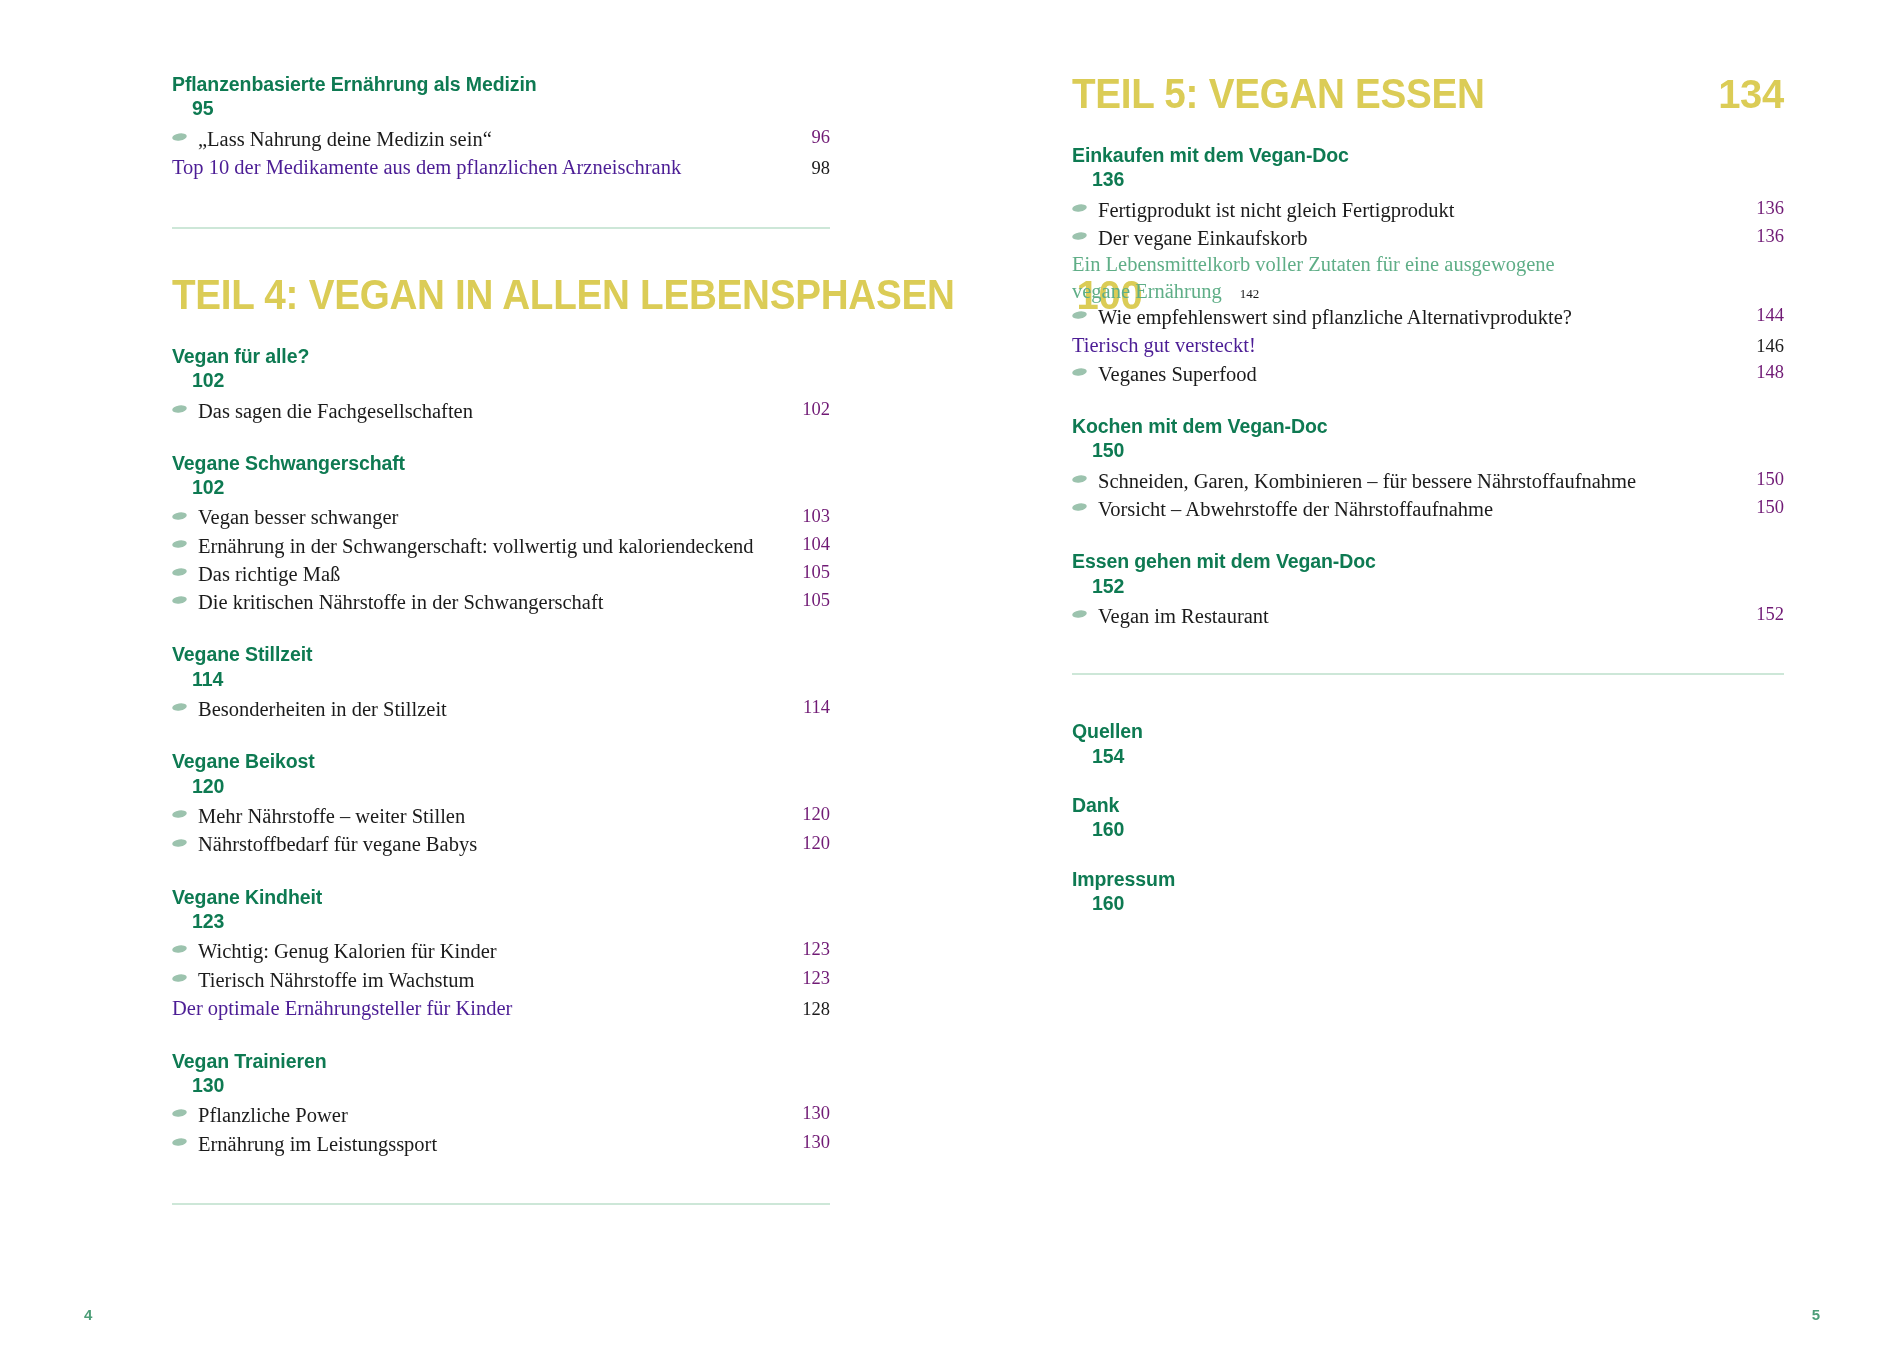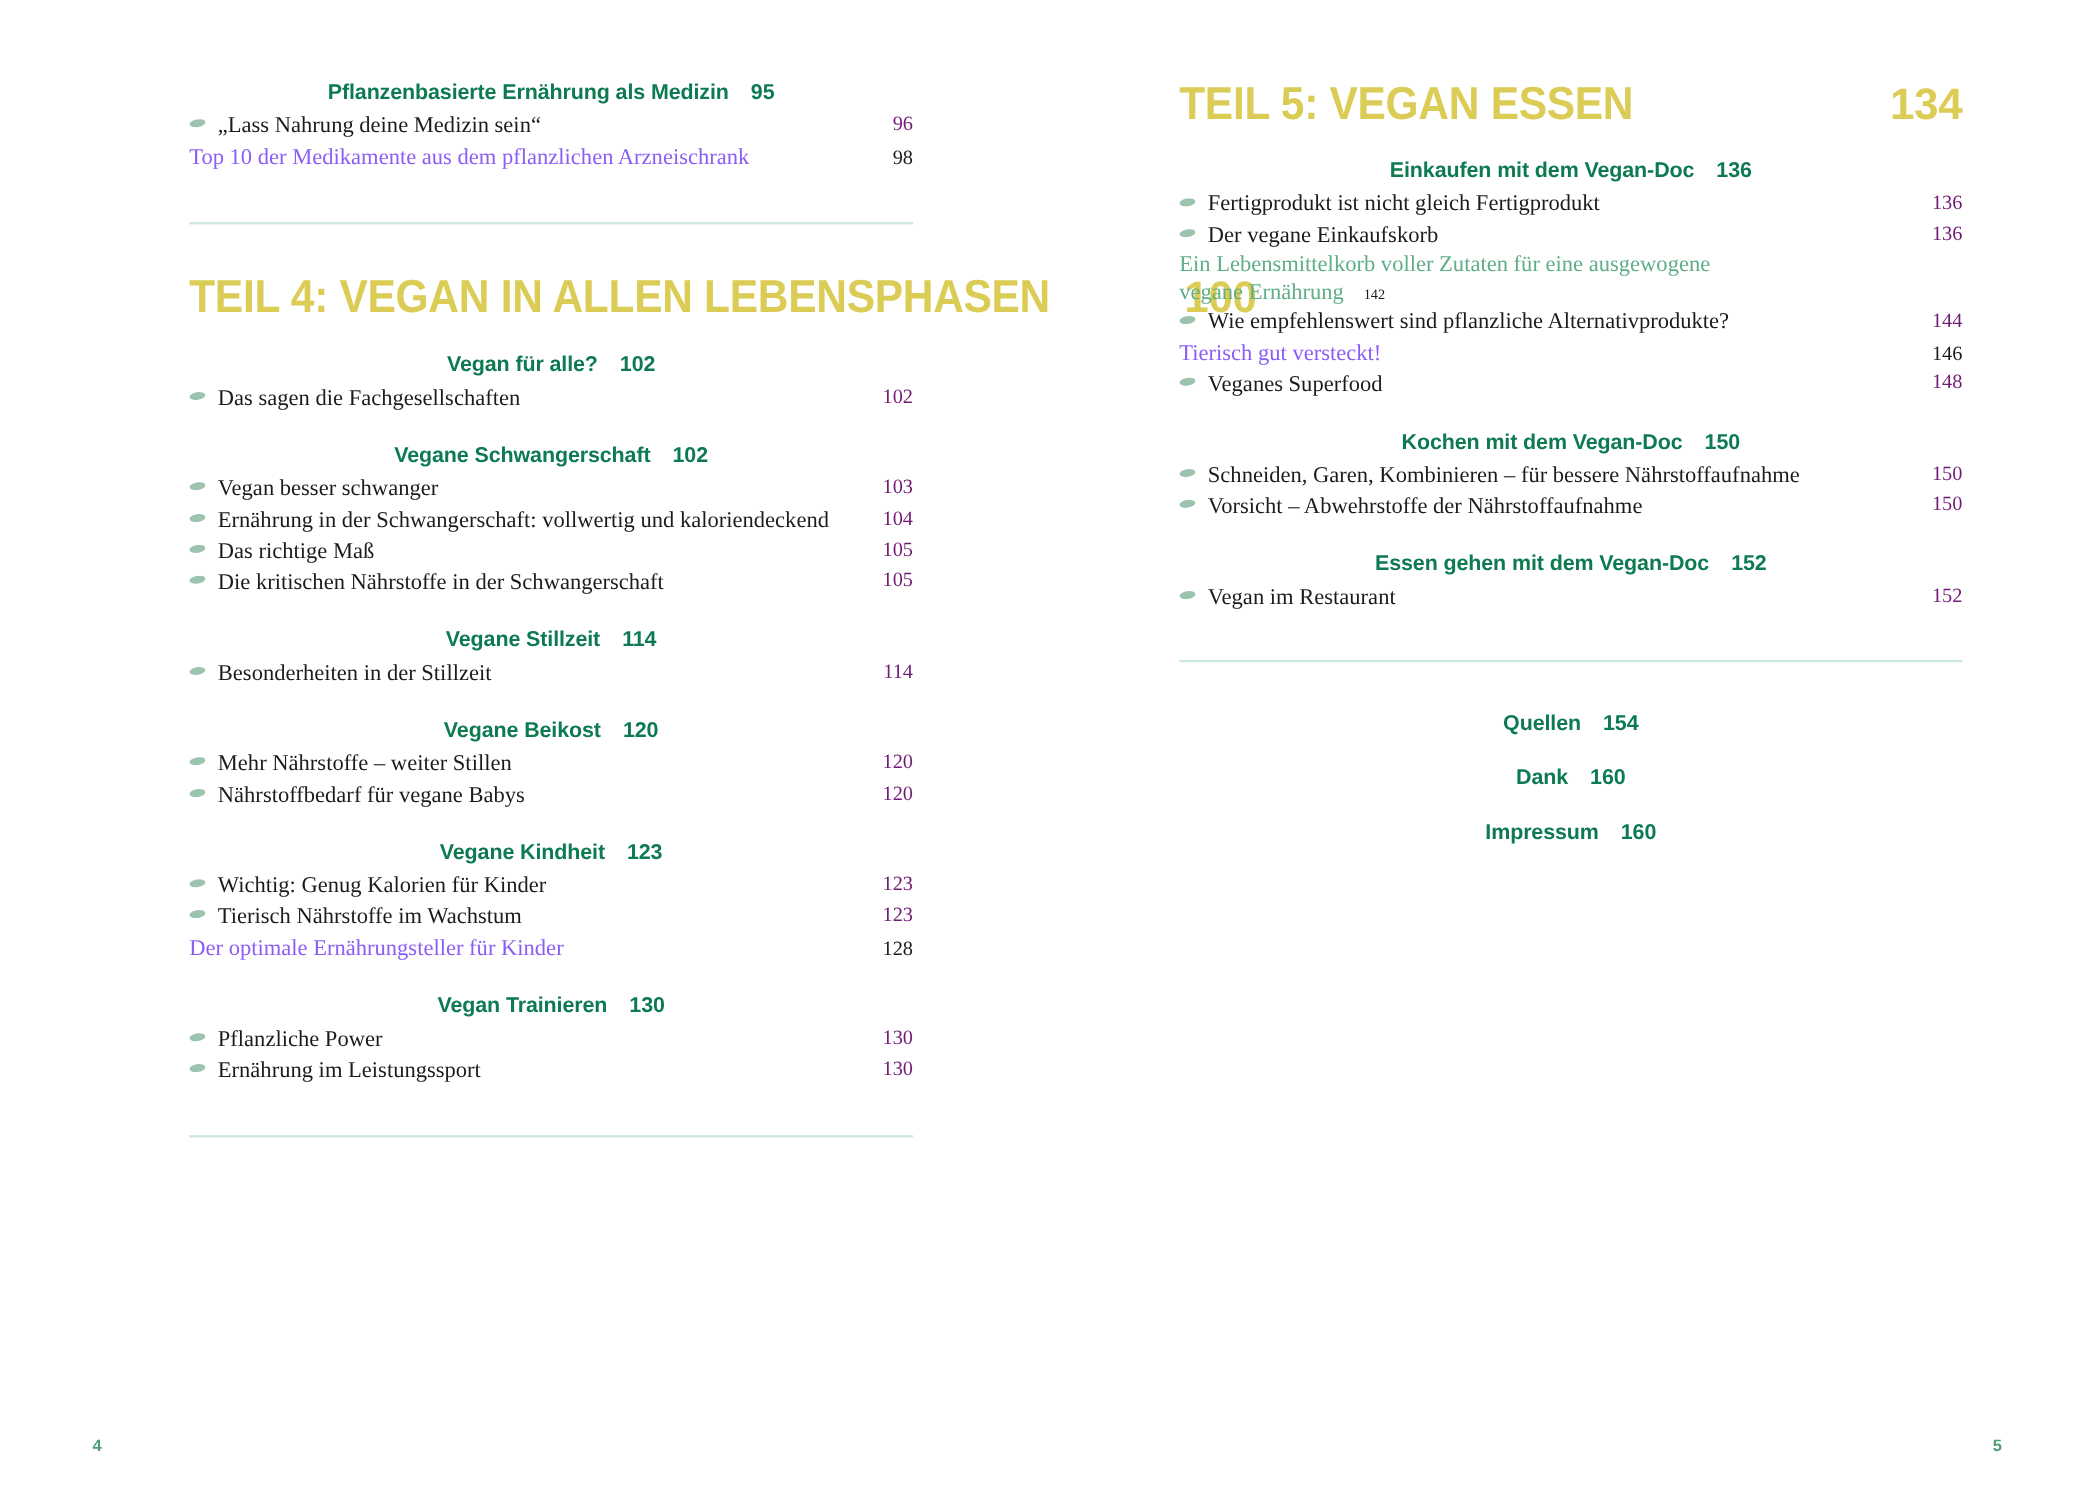--- a/index.html
+++ b/index.html
@@ -59,27 +59,28 @@
     white-space: nowrap;
     padding-left: 18px;
   }
   .part-banner.big .part-title { font-size: 42px; }
   .part-banner.big .part-page  { font-size: 40px; }
 
   
   .section-head {
     display: flex;
     align-items: baseline;
-    justify-content: center;
+    justify-content: space-between;
     color: #0e7a52;
     font-family: "Liberation Sans", sans-serif;
     font-weight: 700;
     font-size: 19.5px;
     line-height: 1.25;
     letter-spacing: -0.1px;
+    flex-direction: column;
   }
   .section-head .sh-title { white-space: nowrap; }
   .section-head .sh-page  { padding-left: 20px; white-space: nowrap; }
 
   
   .entry {
     display: flex;
     align-items: baseline;
     justify-content: space-between;
     color: #1b1b1b;
@@ -106,21 +107,21 @@
     width: 15px;
     height: 8px;
     flex: 0 0 15px;
     margin-right: 11px;
     align-self: center;
     transform: translateY(-2px);
   }
   .leaf svg { display: block; width: 15px; height: 8px; }
 
   
-  .entry.feature .e-text { color: #8b5cf6; }
+  .entry.feature .e-text { color: #4c1d95; }
   .entry.feature { color: #5fae87; }
   .entry.feature .e-page { color: #1b1b1b; }
   .entry.feature .e-label { padding-left: 0; }
   .feature-wrap {
     color: #5fae87;
     font-size: 20.5px;
     line-height: 1.28;
   }
   .feature-wrap .fw-row {
     display: flex;

